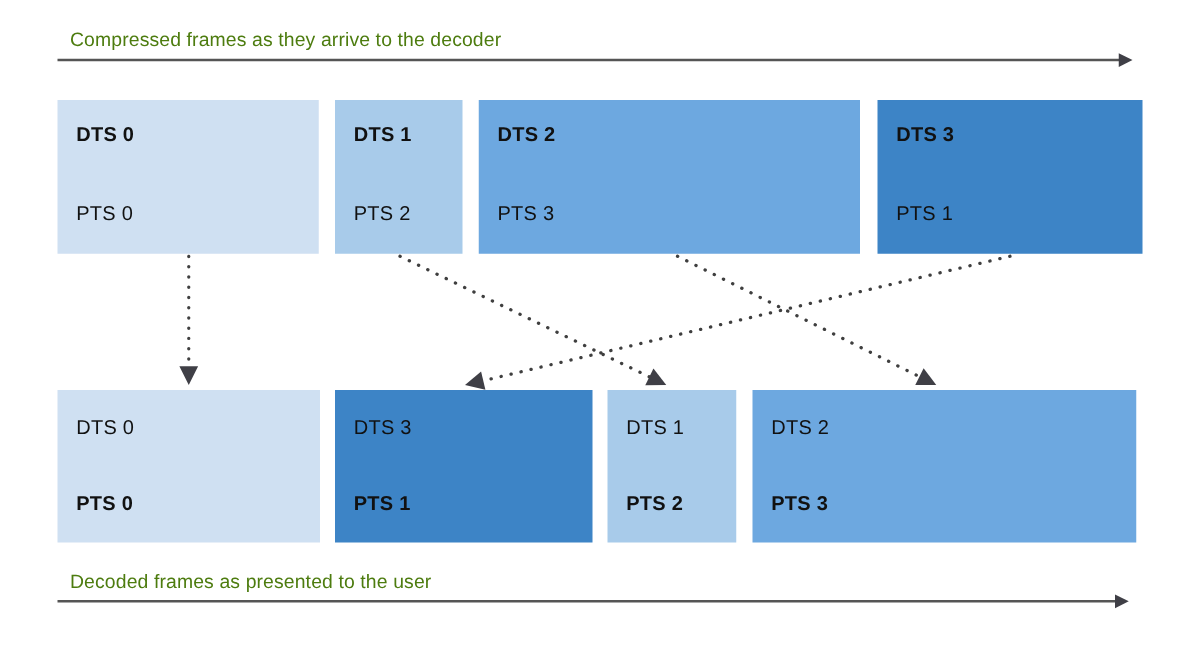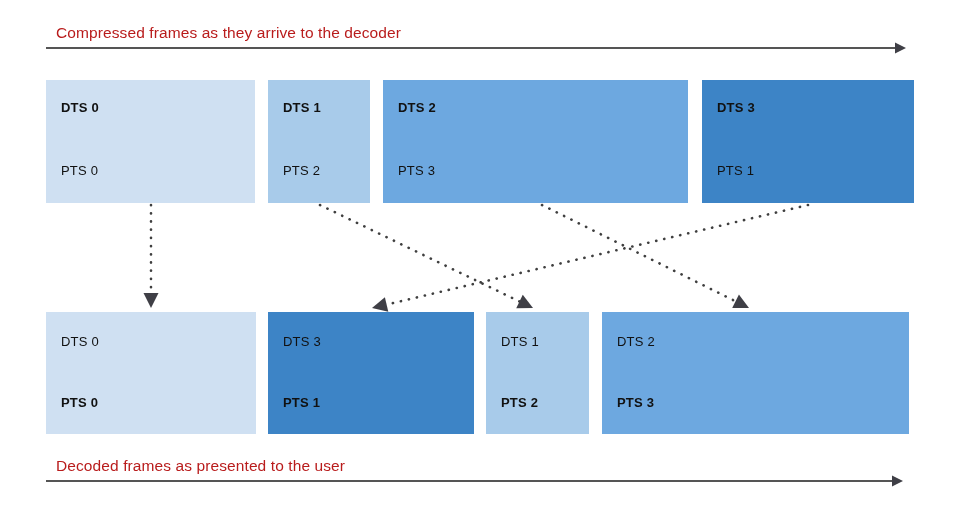--- a/index.html
+++ b/index.html
@@ -18,21 +18,21 @@
     width: 963px;
     height: 523px;
     overflow: hidden;
     background: #ffffff;
   }
 
   
   .caption {
     position: absolute;
     font-size: 15.5px;
-    color: #b91c1c;
+    color: #4d7c0f;
     letter-spacing: 0.1px;
     white-space: nowrap;
   }
   #caption-top    { left: 56px; top: 24px; }
   #caption-bottom { left: 56px; top: 457px; text-align: center; }
 
   
   #axis-layer, #flow-layer {
     position: absolute;
     left: 0; top: 0;
@@ -42,21 +42,21 @@
   }
 
   
   .frame-box {
     position: absolute;
     box-sizing: border-box;
   }
   .frame-label {
     position: absolute;
     left: 15px;
-    font-size: 13px;
+    font-size: 16px;
     color: #111111;
     white-space: nowrap;
     letter-spacing: 0.2px;
   }
   .frame-label.strong { font-weight: bold; }
 
   .row-top .frame-label.dts { top: 20px; }
   .row-top .frame-label.pts { top: 83px; }
   .row-bottom .frame-label.dts { top: 22px; }
   .row-bottom .frame-label.pts { top: 83px; }

